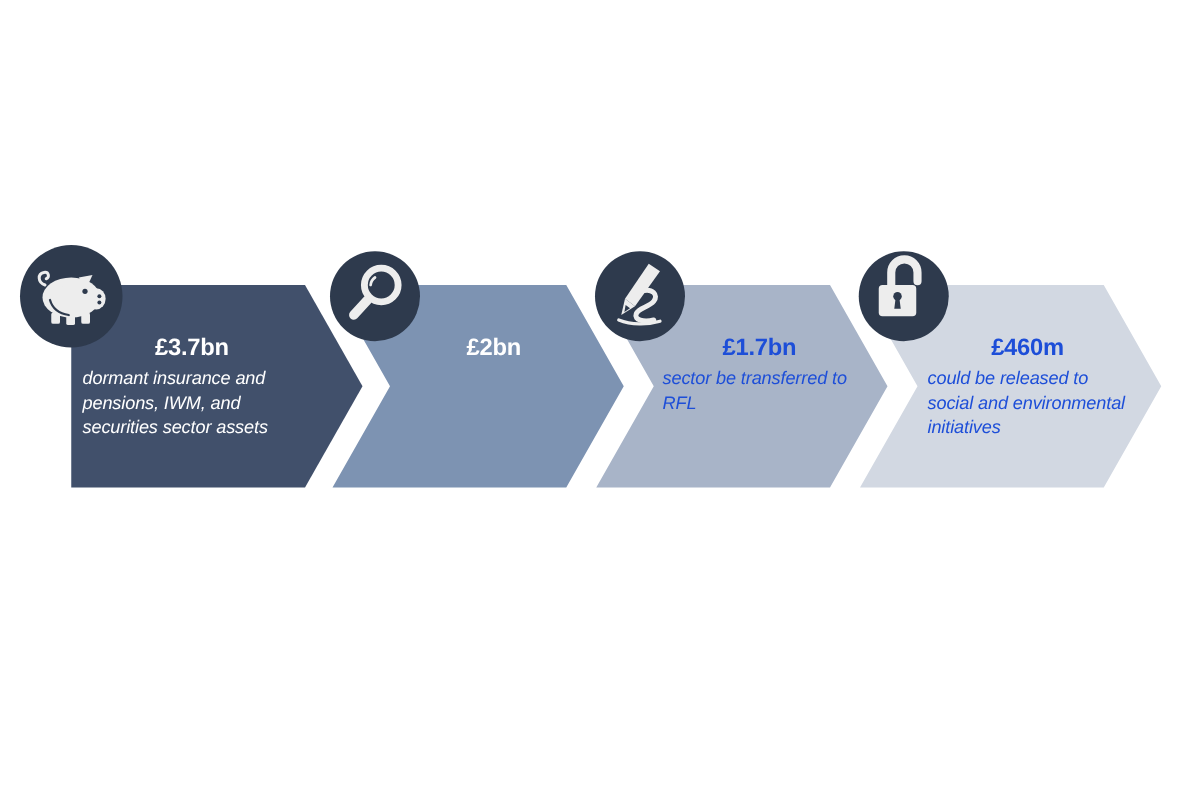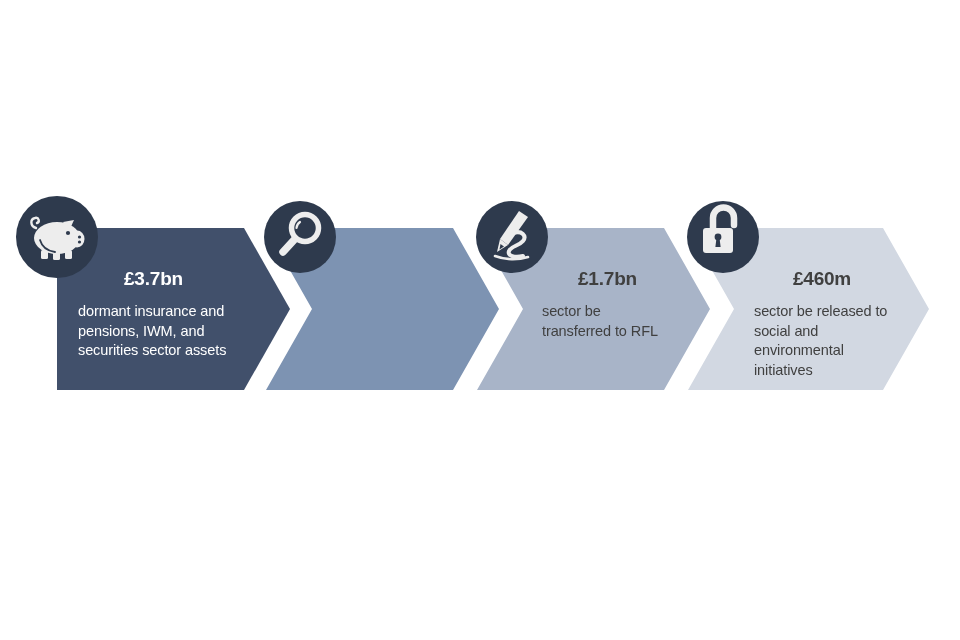--- a/index.html
+++ b/index.html
@@ -32,29 +32,30 @@
   .step-amount {
     text-align: center;
     font-weight: bold;
     font-size: 19px;
     line-height: 22px;
     margin: 0 0 4px 0;
     letter-spacing: -0.2px;
   }
   .step-desc {
     text-align: left;
+    font-style: italic;
     font-size: 14.5px;
     line-height: 19.5px;
-    margin: 12px;
+    margin: 0;
     letter-spacing: -0.1px;
   }
   .light-text .step-amount,
   .light-text .step-desc { color: #ffffff; }
   .dark-text .step-amount,
-  .dark-text .step-desc { color: #404040; }
+  .dark-text .step-desc { color: #1d4ed8; }
 
   
   #text-0 { left: 66px;  top: 268px; width: 175px; }
   #text-1 { left: 320px; top: 268px; width: 150px; }
   #text-2 { left: 530px; top: 268px; width: 155px; }
   #text-3 { left: 742px; top: 268px; width: 160px; }
 </style>
 </head>
 <body>
 
@@ -133,25 +134,26 @@
       </g>
     </g>
   </svg>
 
   <div class="step-text light-text" id="text-0">
     <p class="step-amount">£3.7bn</p>
     <p class="step-desc">dormant insurance and pensions, IWM, and securities sector assets</p>
   </div>
 
   <div class="step-text light-text" id="text-1">
+    <p class="step-amount">£2bn</p>
   </div>
 
   <div class="step-text dark-text" id="text-2">
     <p class="step-amount">£1.7bn</p>
     <p class="step-desc">sector be transferred to RFL</p>
   </div>
 
   <div class="step-text dark-text" id="text-3">
     <p class="step-amount">£460m</p>
-    <p class="step-desc">sector be released to social and environmental initiatives</p>
+    <p class="step-desc">could be released to social and environmental initiatives</p>
   </div>
 
 </div>
 
 </body></html>

